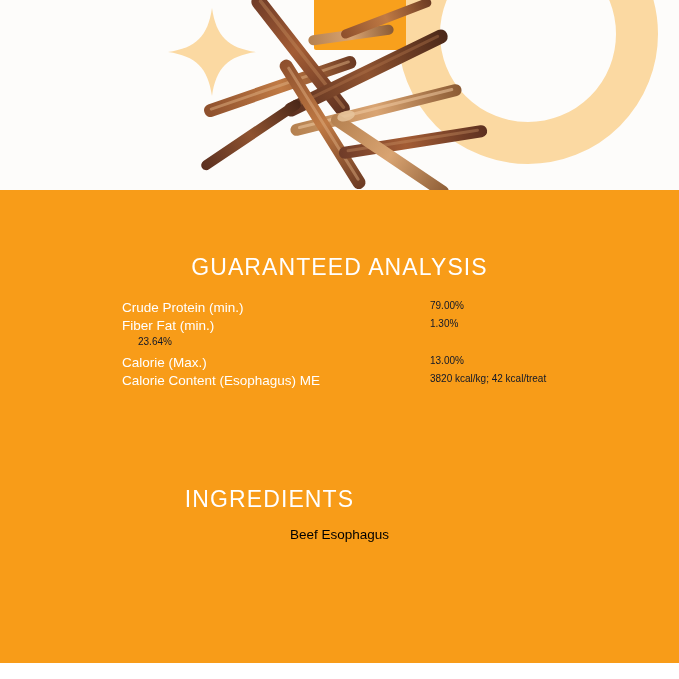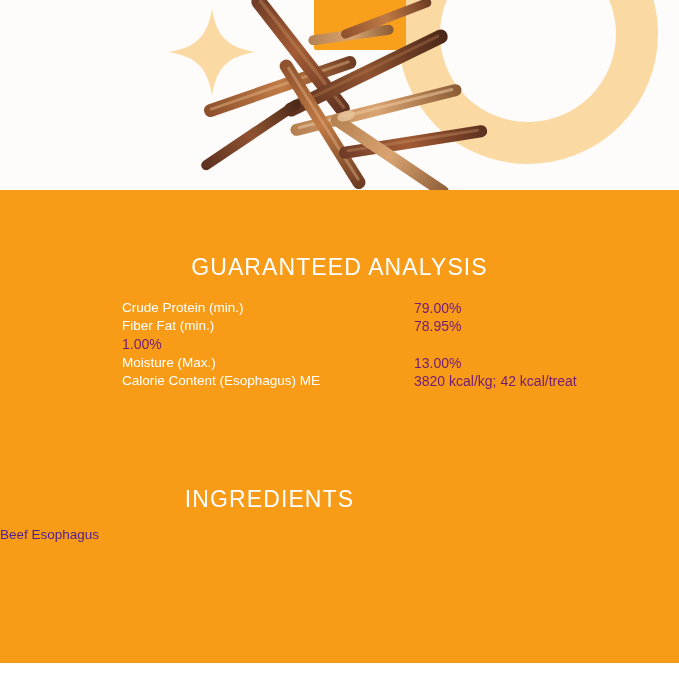--- a/index.html
+++ b/index.html
@@ -105,37 +105,38 @@
     align-items: flex-start;
     height: 18.2px;
   }
   .row .label {
     width: 292px;
     color: #ffffff;
     font-size: 13.5px;
     white-space: nowrap;
   }
   .row .value {
-    color: #701a75;
-    font-size: 14px;
+    color: #0f172a;
+    font-size: 10px;
     white-space: nowrap;
+    margin-left: 16px;
   }
   #ingredients-heading {
     position: absolute;
     left: 0;
     top: 296px;
     width: 539px;
   }
   .ingredients-body {
     position: absolute;
     left: 0;
     top: 337px;
     width: 679px;
-    text-align: left;
-    color: #4c1d95;
+    text-align: center;
+    color: #000000;
     font-size: 13.5px;
   }
 </style>
 </head>
 <body>
 
 <div class="page">
 
   <div class="hero">
 
@@ -225,27 +226,27 @@
 
     <div class="heading" id="analysis-heading">GUARANTEED ANALYSIS</div>
 
     <div class="table">
       <div class="row">
         <span class="label">Crude Protein (min.)</span>
         <span class="value">79.00%</span>
       </div>
       <div class="row">
         <span class="label">Fiber Fat (min.)</span>
-        <span class="value">78.95%</span>
-      </div>
-      <div class="row">
-        <span class="value">1.00%</span>
-      </div>
-      <div class="row">
-        <span class="label">Moisture (Max.)</span>
+        <span class="value">1.30%</span>
+      </div>
+      <div class="row">
+        <span class="value">23.64%</span>
+      </div>
+      <div class="row">
+        <span class="label">Calorie (Max.)</span>
         <span class="value">13.00%</span>
       </div>
       <div class="row">
         <span class="label">Calorie Content (Esophagus) ME</span>
         <span class="value">3820 kcal/kg; 42 kcal/treat</span>
       </div>
     </div>
 
     <div class="heading" id="ingredients-heading">INGREDIENTS</div>
 

